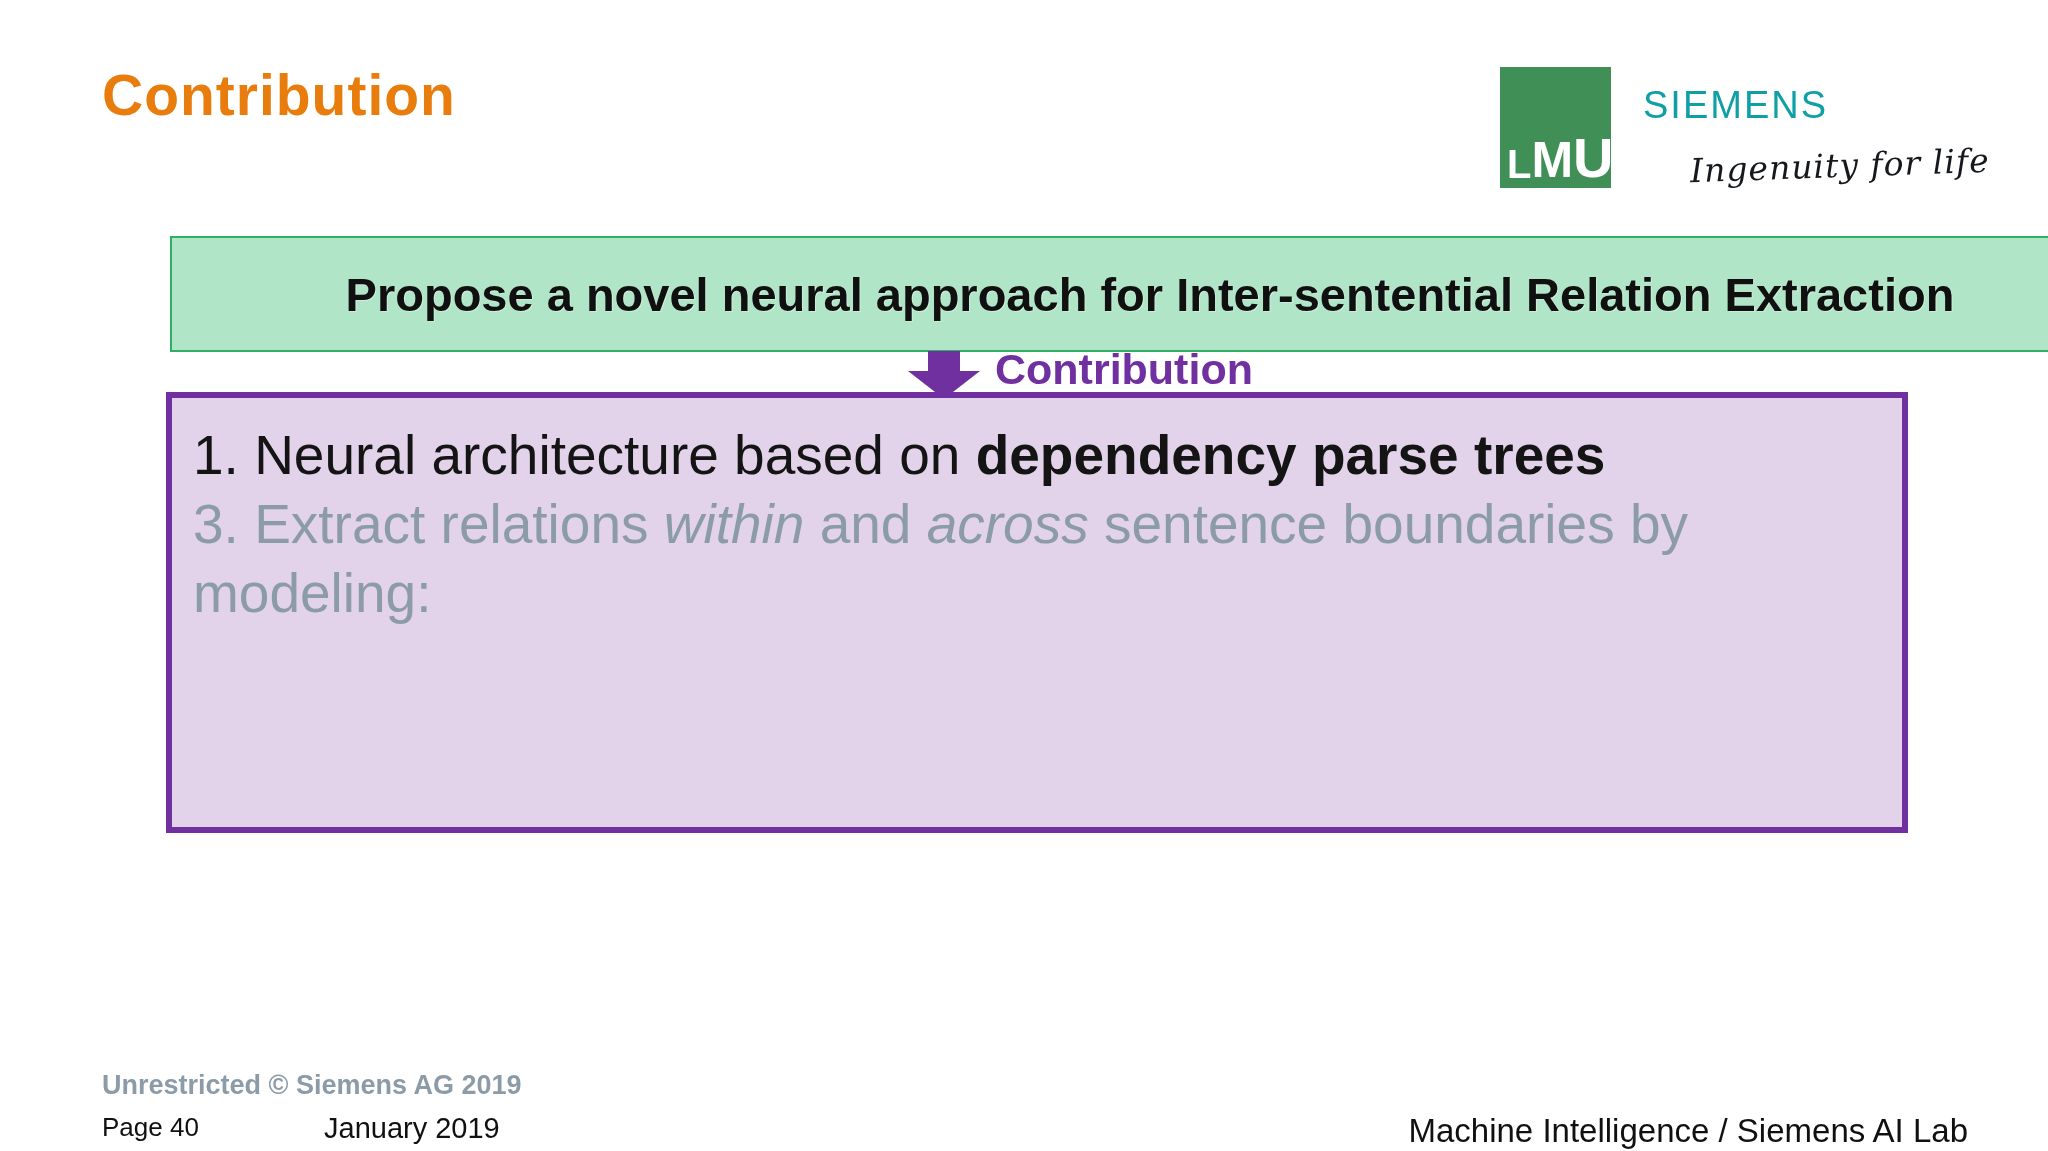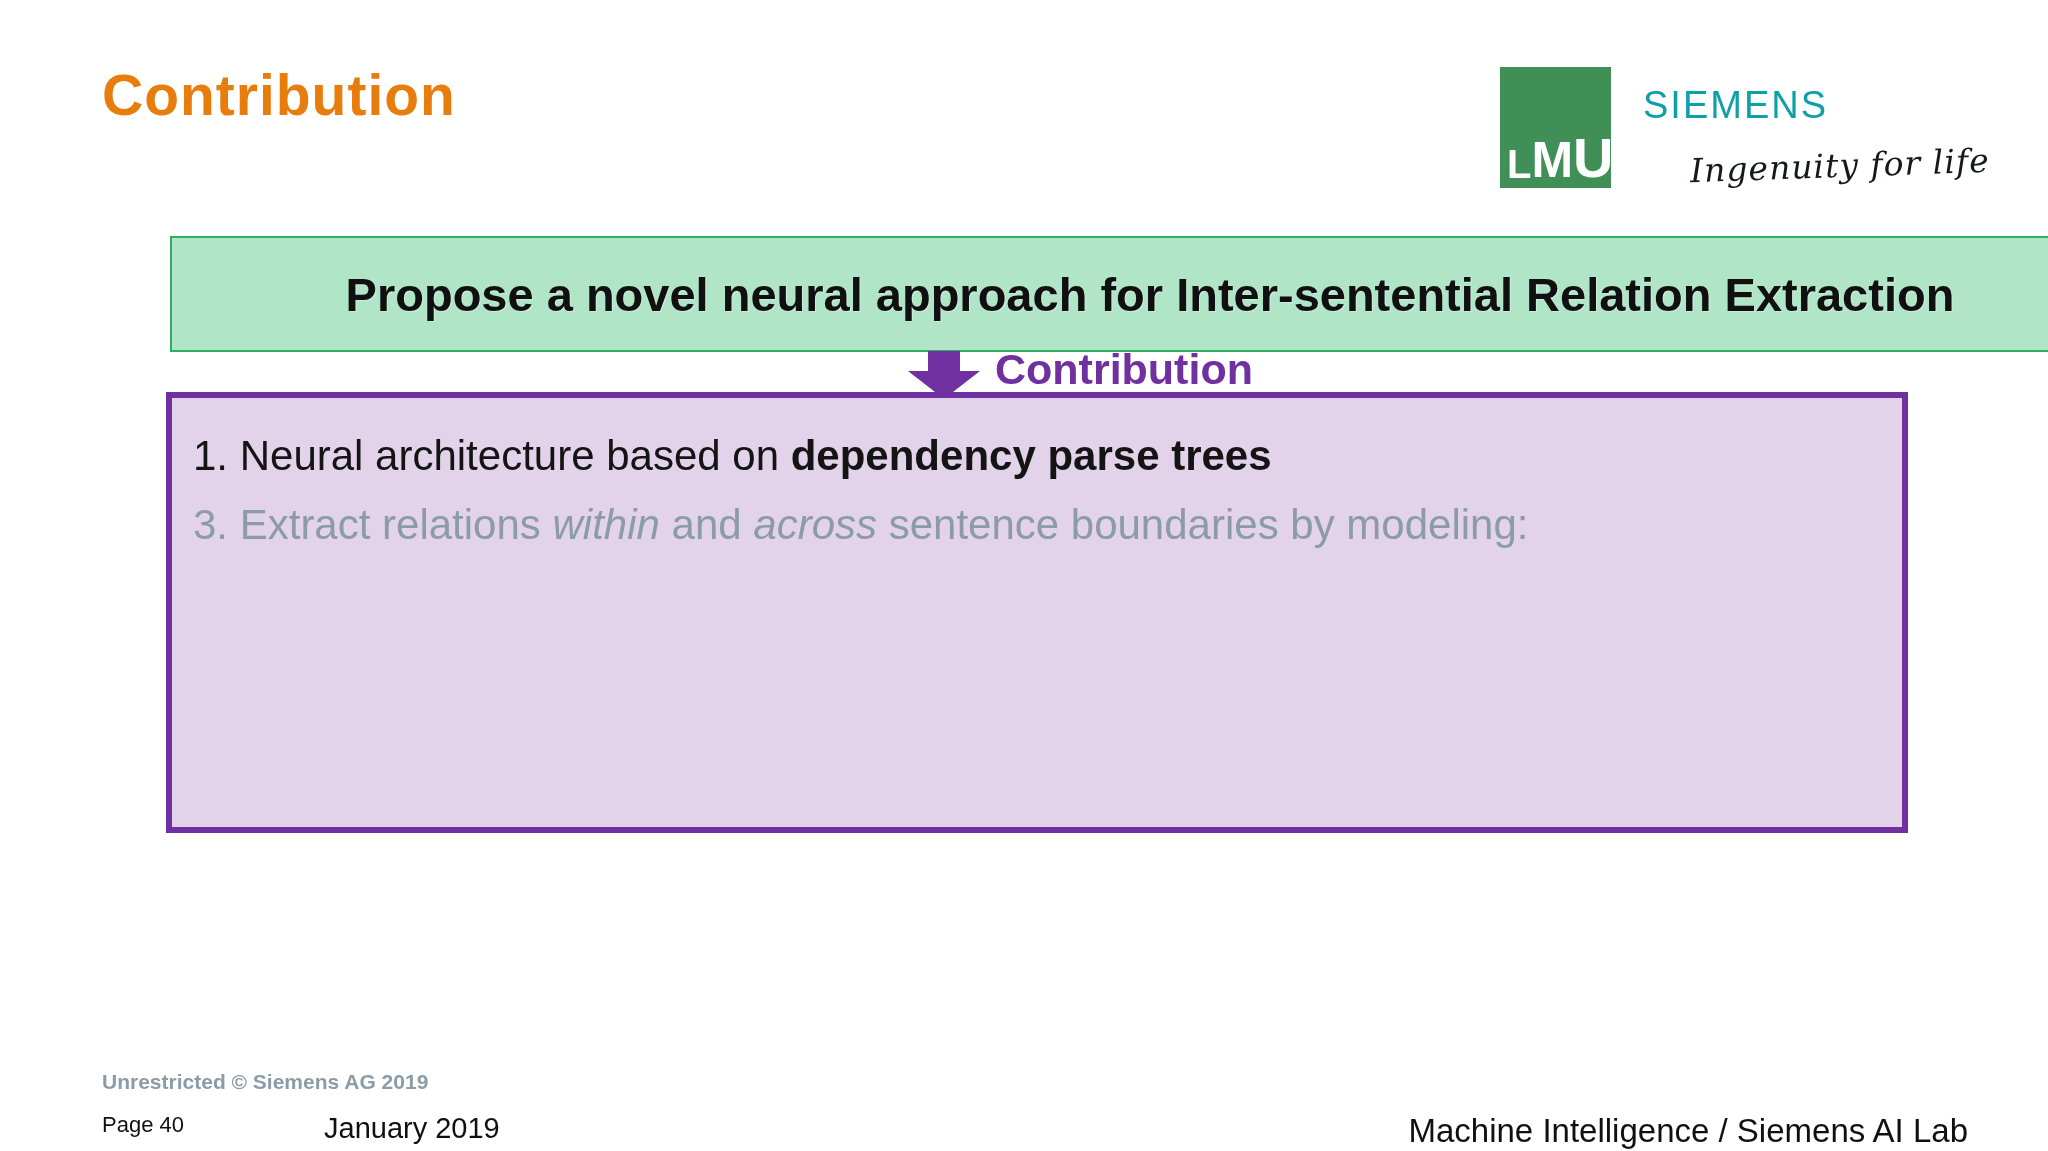--- a/index.html
+++ b/index.html
@@ -56,39 +56,39 @@
     font-size:43px;font-weight:bold;color:#7030A0;line-height:50px;
   }
 
   
   .pbox{
     left:166px;top:392px;width:1742px;height:441px;box-sizing:border-box;
     background:#E2D3EA;border:6px solid #7030A0;
     padding:23px 16px 0 21px;
   }
   .pline{
-    font-size:42px;line-height:69px;white-space:pre-wrap;color:#141414;
+    font-size:55px;line-height:69px;white-space:pre-wrap;color:#141414;
   }
   .pline.indent{margin-left:43px;}
   .pline span{white-space:pre-wrap;}
   .b{font-weight:bold;}
   .i{font-style:italic;}
   .blue{color:#2B85C8;}
   .blueb{color:#1273BE;font-weight:bold;}
   .orange{color:#ED7D23;}
   .red{color:#D01418;}
   .gray{color:#8C9BA8;}
   .arrow{font-family:"DejaVu Sans", sans-serif;}
 
   
   .footer-classification{
     left:102px;top:1070px;
-    font-size:21px;font-weight:bold;color:#8C9BA8;
+    font-size:27px;font-weight:bold;color:#8C9BA8;
   }
-  .footer-page{left:102px;top:1112px;font-size:22px;color:#101010;}
+  .footer-page{left:102px;top:1112px;font-size:26px;color:#101010;}
   .footer-date{left:324px;top:1112px;font-size:29px;color:#101010;}
   .footer-right{right:80px;top:1112px;font-size:33px;color:#101010;}
 </style>
 </head>
 <body>
 
 <div class="abs slide-title">Contribution</div>
 
 <div class="abs lmu-box">
   <span class="l1">L</span>

